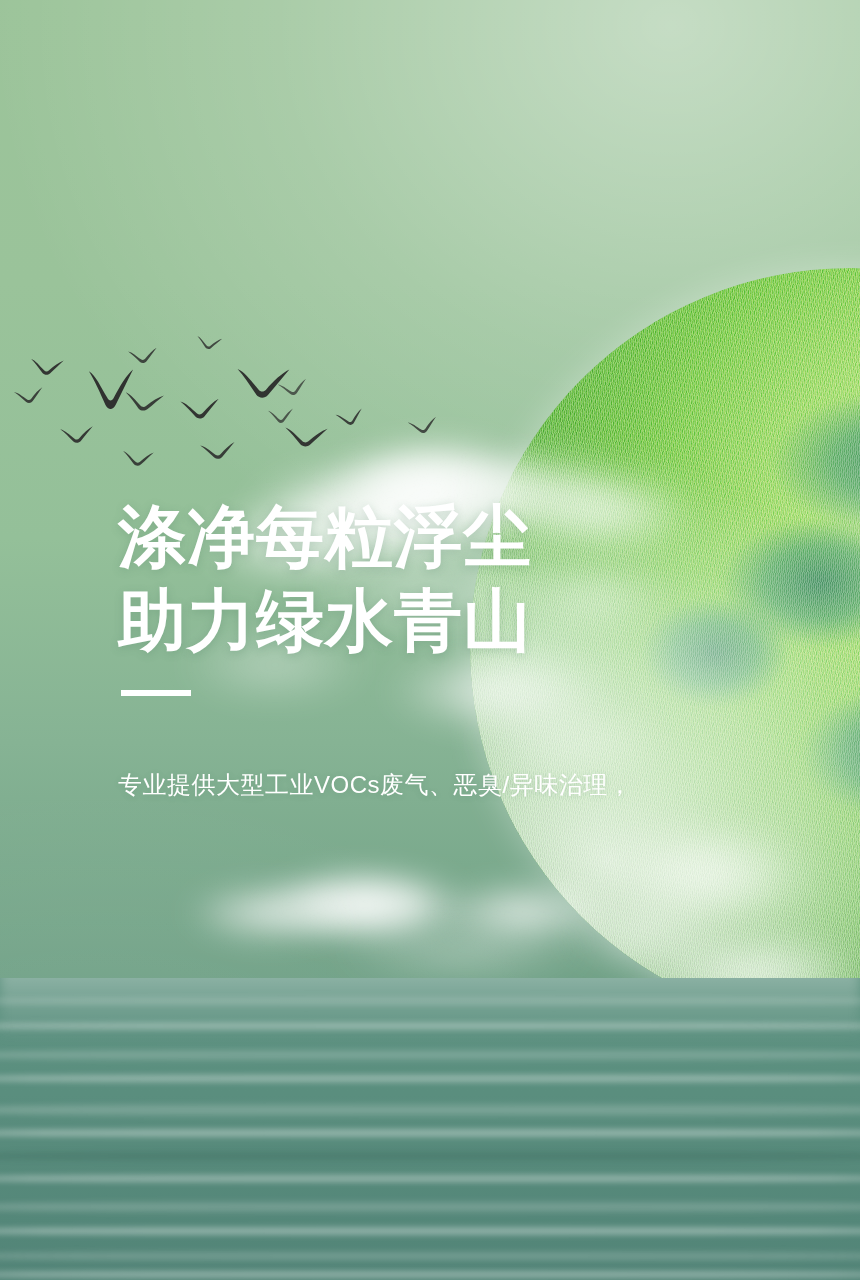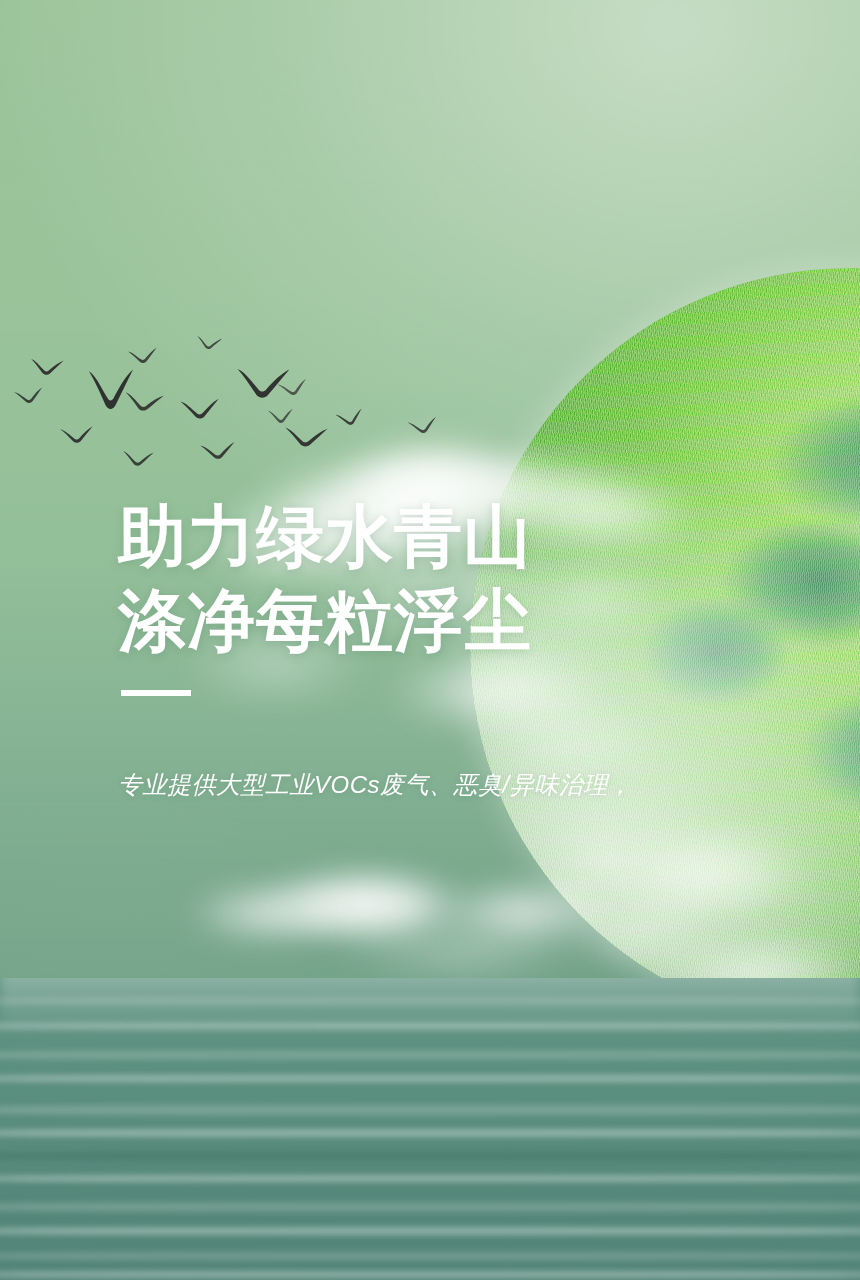--- a/index.html
+++ b/index.html
@@ -156,21 +156,21 @@
 
   .subtitle{
     position:absolute;left:118px;top:766px;
     color:#ffffff;
     font-size:24px;
     line-height:38px;
     letter-spacing:.5px;
     white-space:nowrap;
     text-shadow:0 1px 6px rgba(60,110,80,.20);
   }
-  .subtitle .sub-line{display:block;font-style:italic;}
+  .subtitle .sub-line{display:block;}
 </style>
 </head>
 <body>
 
 <div id="poster">
 
   <div class="sky"></div>
   <div class="sky-haze"></div>
 
   <div class="rays" id="rays"></div>
@@ -273,22 +273,22 @@
         <div class="wave" style="top: 196px; height: 9px;"></div>
         <div class="wave dim" style="top: 222px; height: 14px;"></div>
         <div class="wave" style="top: 248px; height: 10px;"></div>
         <div class="wave dim" style="top: 272px; height: 12px;"></div>
         <div class="wave" style="top: 292px; height: 9px;"></div>
       </div>
     <div class="water-top-haze"></div>
   </div>
 
   <div class="headline">
+    <span class="hl-line">涤净每粒浮尘</span>
     <span class="hl-line">助力绿水青山</span>
-    <span class="hl-line">涤净每粒浮尘</span>
   </div>
 
   <div class="rule"></div>
 
   <div class="subtitle">
     <span class="sub-line">专业提供大型工业VOCs废气、恶臭/异味治理，</span>
   </div>
 
 </div>
 

